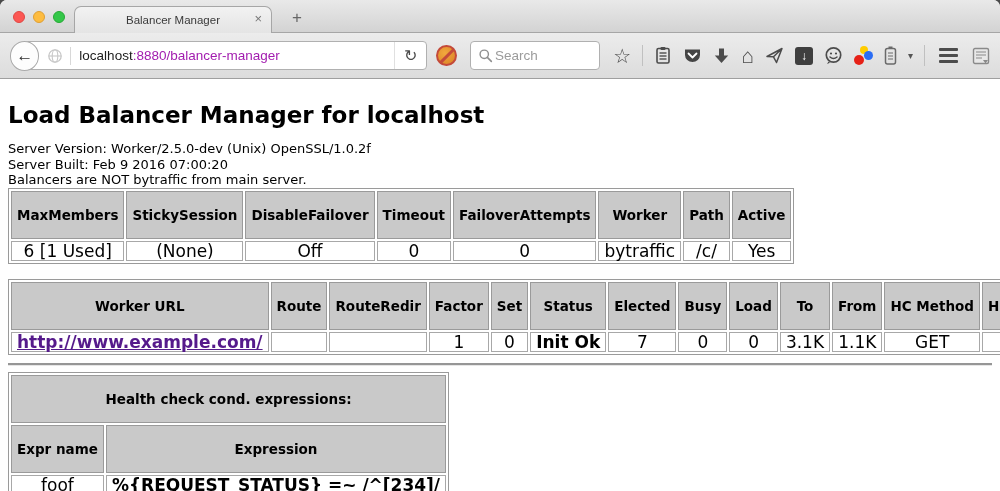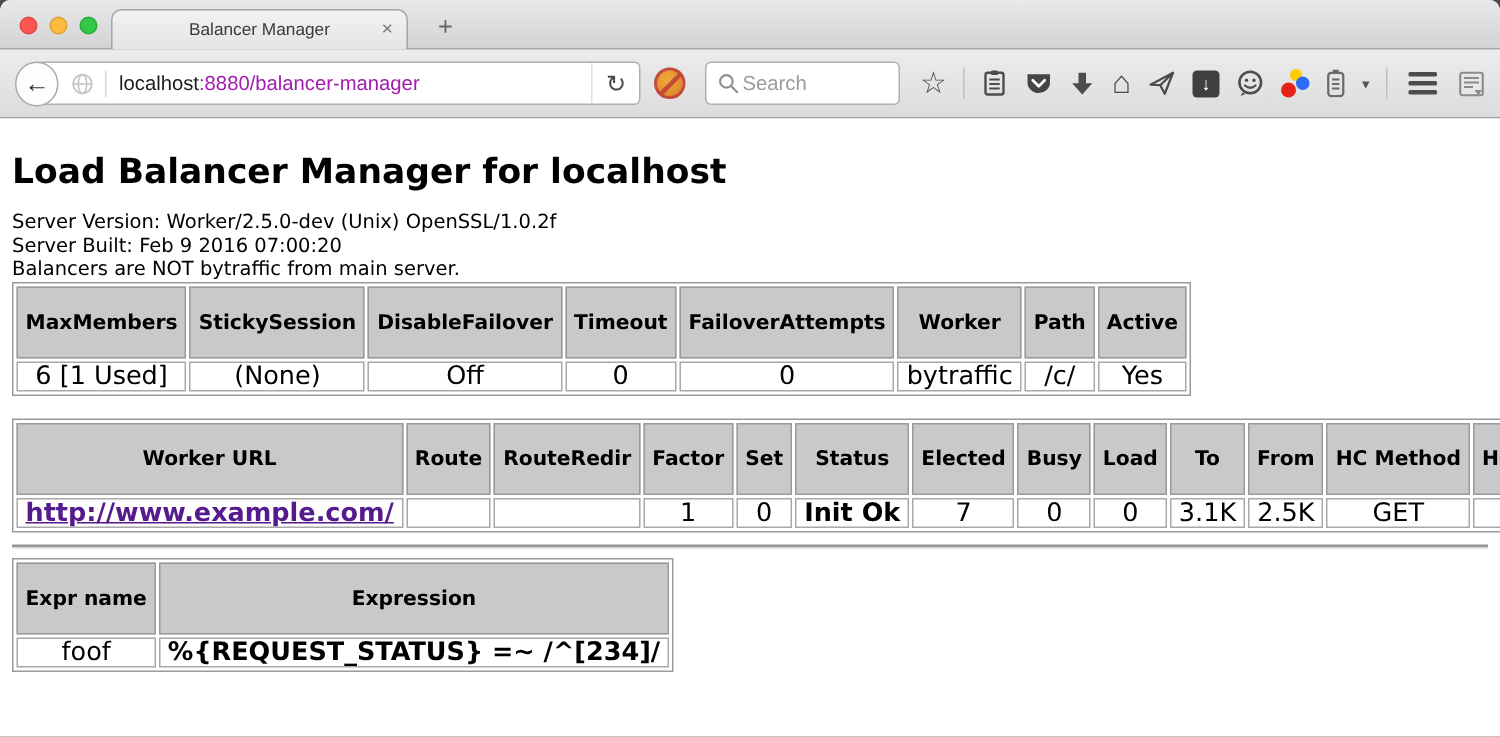--- a/index.html
+++ b/index.html
@@ -246,33 +246,36 @@
         <td class="left"><a href="#">http://www.example.com/</a></td>
         <td></td>
         <td></td>
         <td>1</td>
         <td>0</td>
         <td class="left">Init Ok</td>
         <td>7</td>
         <td>0</td>
         <td>0</td>
         <td>3.1K</td>
-        <td>2.5K</td>
+        <td>1.1K</td>
         <td>GET</td>
         <td>10</td>
         <td>1 (0)</td>
 
       </tr>
     </tbody>
       </table>
 
     <hr class="rule">
 
     <table class="apache">
       <tbody>
+          <tr>
+        <th colspan="2">Health check cond. expressions:</th>
+      </tr>
       <tr>
         <th>Expr name</th>
         <th>Expression</th>
       </tr>
       <tr>
         <td>foof</td>
         <td class="left">%{REQUEST_STATUS} =~ /^[234]/</td>
       </tr>
     </tbody>
       </table>

